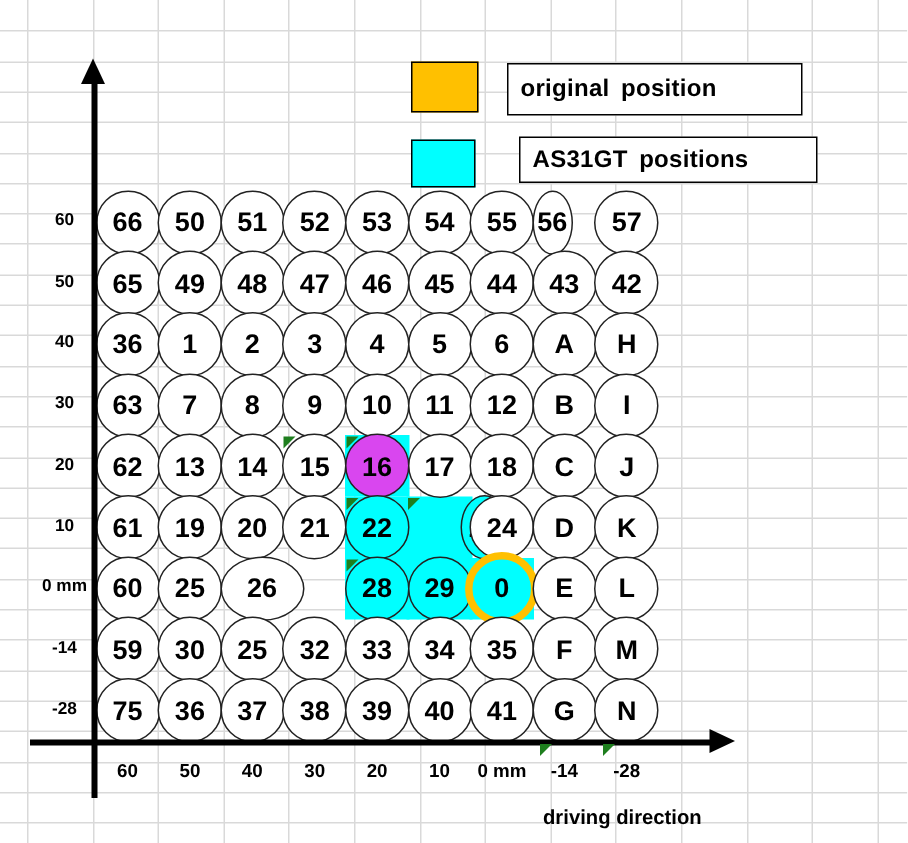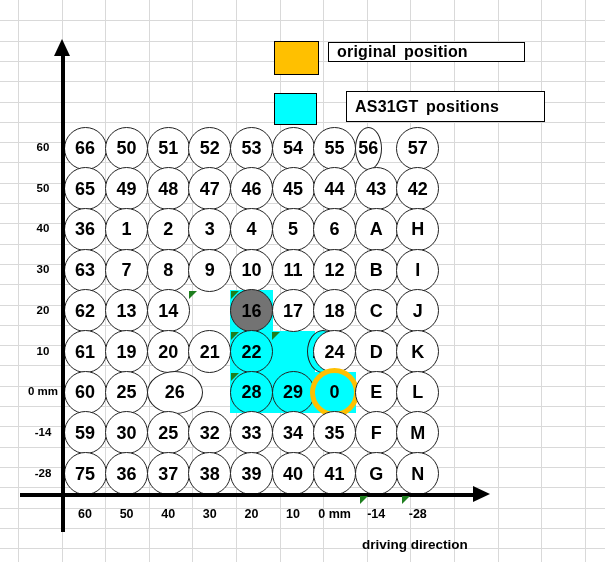--- a/index.html
+++ b/index.html
@@ -35,21 +35,21 @@
 <body>
 
 <div id="stage">
 
   <div class="axis" id="y-shaft" style="left:60.5px;top:54px;width:4.5px;height:478px;"></div>
   <div class="arrow" id="y-arrow" style="left:54px;top:39px;"></div>
   <div class="axis" id="x-shaft" style="left:20px;top:492.5px;width:455px;height:4.5px;"></div>
   <div class="arrow" id="x-arrow" style="left:473px;top:486px;"></div>
 
   <div class="legend-swatch" style="left: 274px; top: 41px; width: 45px; height: 34px; background: rgb(255, 192, 0);"></div>
-  <div class="legend-box" style="left:328px;top:42px;width:197px;height:20px;text-align:right;">
+  <div class="legend-box" style="left:338px;top:42px;width:197px;height:35px;text-align:right;">
     <span>original position</span>
   </div>
   <div class="legend-swatch" style="left: 274px; top: 93px; width: 43px; height: 32px; background: rgb(0, 255, 255);"></div>
   <div class="legend-box" style="left:346px;top:91px;width:199px;height:31px;">
     <span>AS31GT positions</span>
   </div>
 
   <div id="x-axis-title">driving direction</div>
 <div class="gl" style="left: 18px; top: 0px; width: 1px; height: 562px;"></div>
     <div class="gl" style="left: 61.6px; top: 0px; width: 1px; height: 562px;"></div>
@@ -130,21 +130,22 @@
     <div class="circle" style="left: 146.7px; top: 248.6px; width: 43px; height: 43px;">8</div>
     <div class="circle" style="left: 188.3px; top: 248.6px; width: 43px; height: 43px;">9</div>
     <div class="circle" style="left: 229.9px; top: 248.6px; width: 43px; height: 43px;">10</div>
     <div class="circle" style="left: 271.5px; top: 248.6px; width: 43px; height: 43px;">11</div>
     <div class="circle" style="left: 313.1px; top: 248.6px; width: 43px; height: 43px;">12</div>
     <div class="circle" style="left: 354.7px; top: 248.6px; width: 43px; height: 43px;">B</div>
     <div class="circle" style="left: 396.3px; top: 248.6px; width: 43px; height: 43px;">I</div>
     <div class="circle" style="left: 63.5px; top: 289.3px; width: 43px; height: 43px;">62</div>
     <div class="circle" style="left: 105.1px; top: 289.3px; width: 43px; height: 43px;">13</div>
     <div class="circle" style="left: 146.7px; top: 289.3px; width: 43px; height: 43px;">14</div>
-    <div class="circle" style="left: 229.9px; top: 289.3px; width: 43px; height: 43px; background: #737373;">16</div>
+    <div class="circle" style="left: 188.3px; top: 289.3px; width: 43px; height: 43px;">15</div>
+    <div class="circle" style="left: 229.9px; top: 289.3px; width: 43px; height: 43px; background: #d946ef;">16</div>
     <div class="circle" style="left: 271.5px; top: 289.3px; width: 43px; height: 43px;">17</div>
     <div class="circle" style="left: 313.1px; top: 289.3px; width: 43px; height: 43px;">18</div>
     <div class="circle" style="left: 354.7px; top: 289.3px; width: 43px; height: 43px;">C</div>
     <div class="circle" style="left: 396.3px; top: 289.3px; width: 43px; height: 43px;">J</div>
     <div class="circle" style="left: 63.5px; top: 330px; width: 43px; height: 43px;">61</div>
     <div class="circle" style="left: 105.1px; top: 330px; width: 43px; height: 43px;">19</div>
     <div class="circle" style="left: 146.7px; top: 330px; width: 43px; height: 43px;">20</div>
     <div class="circle" style="left: 188.3px; top: 330px; width: 43px; height: 43px;">21</div>
     <div class="circle" style="left: 229.9px; top: 330px; width: 43px; height: 43px; background: rgb(0, 255, 255);">22</div>
     <div class="circle" style="left: 271.5px; top: 330px; width: 32px; height: 43px; background: rgb(0, 255, 255); margin-left: 35px;">23</div>

